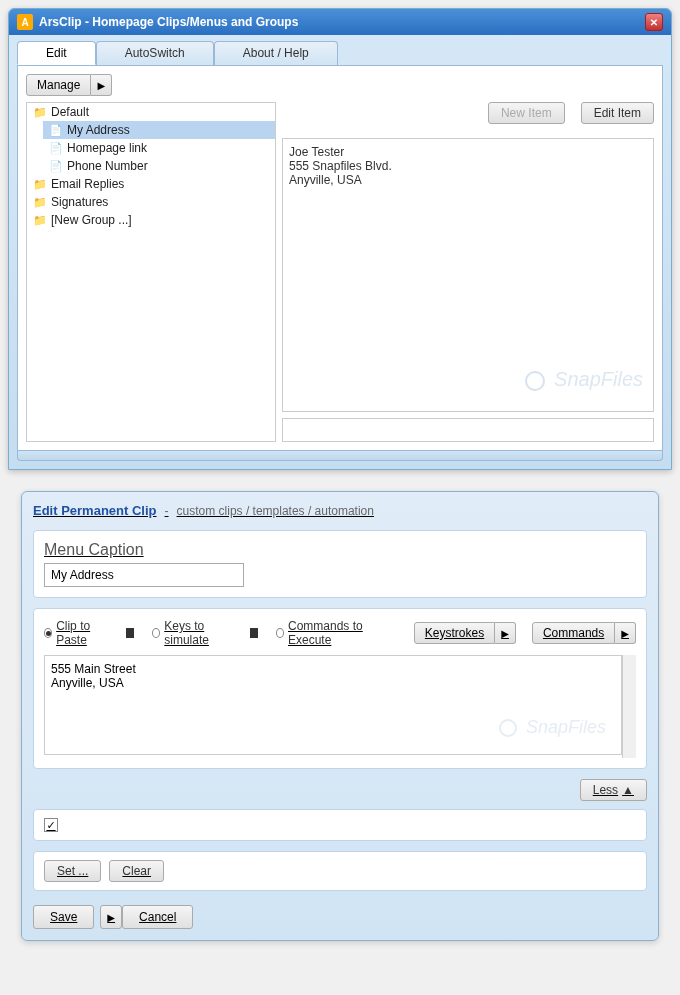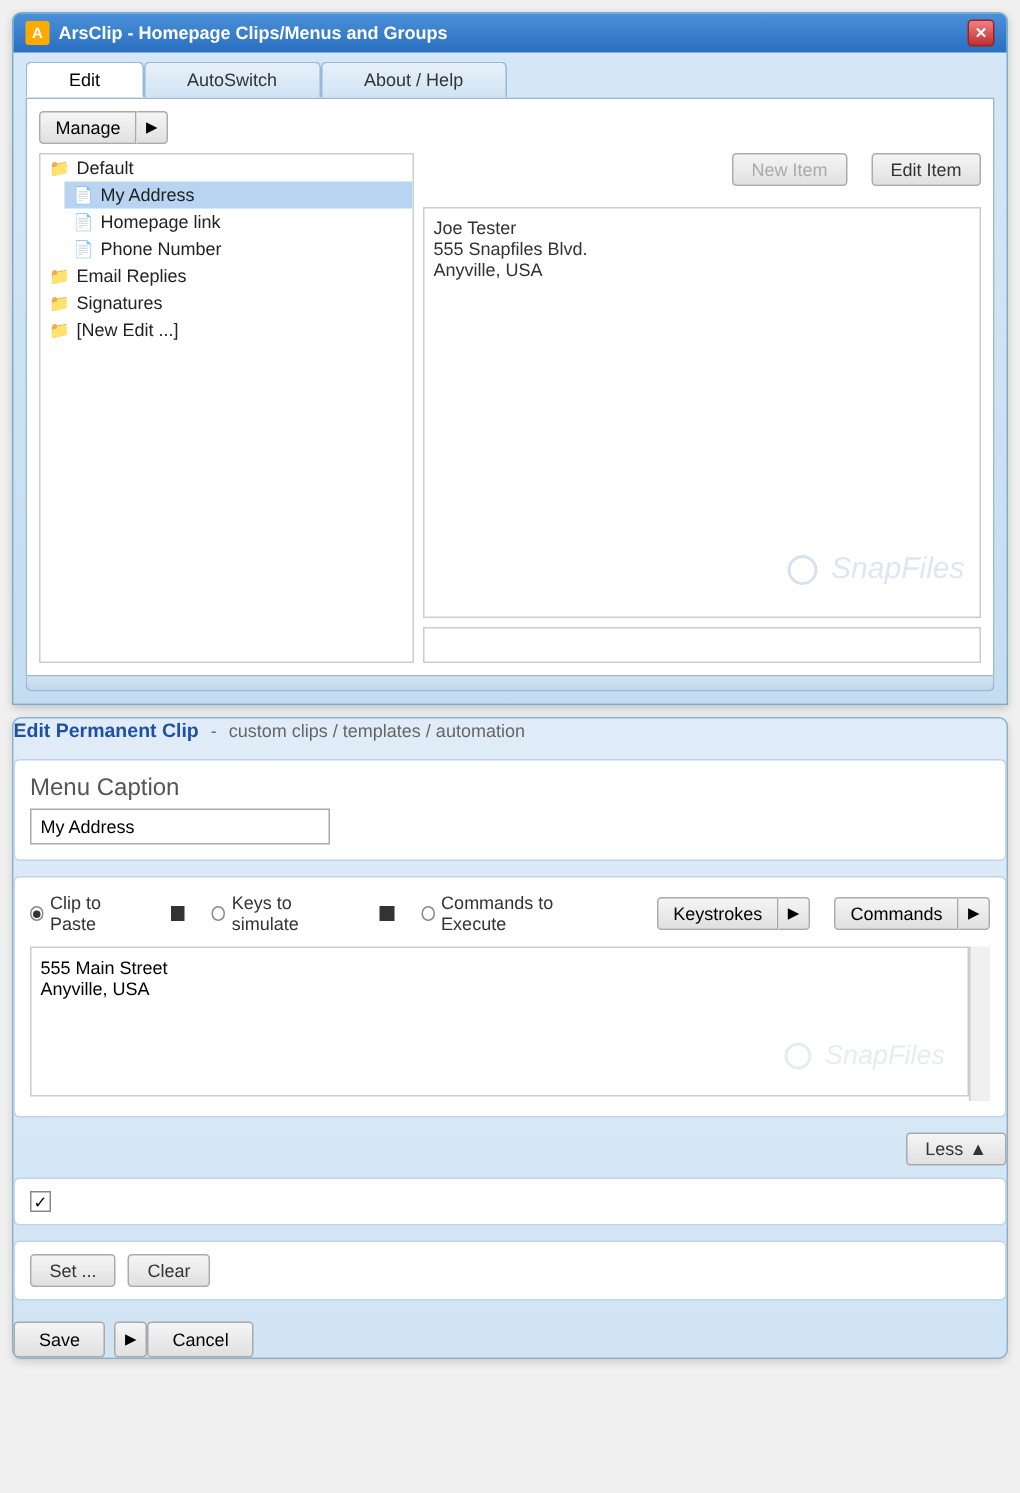--- a/index.html
+++ b/index.html
@@ -212,23 +212,24 @@
       border: 1px solid #9ab8d8;
       border-top: none;
       border-radius: 0 0 4px 4px;
     }
 
     
     .bottom-window {
       background: linear-gradient(to bottom, #e0ecf8, #d0e4f4);
       border: 1px solid #8ab0d0;
       border-radius: 6px;
-      margin: 8px;
+      margin: 21px;
       box-shadow: 0 2px 6px rgba(0,0,0,0.15);
-      padding: 0;
+      padding: 11px;
+      text-decoration: underline;
     }
 
     .section-title {
       font-size: 13px;
       color: #2050a0;
       margin-bottom: 12px;
       display: flex;
       align-items: center;
       gap: 8px;
     }
@@ -472,21 +473,21 @@
         <div class="tree-item group">
           <span class="tree-item-icon folder-icon">📁</span>
           <span>Email Replies</span>
         </div>
         <div class="tree-item group">
           <span class="tree-item-icon folder-icon">📁</span>
           <span>Signatures</span>
         </div>
         <div class="tree-item group">
           <span class="tree-item-icon folder-icon">📁</span>
-          <span>[New Edit ...]</span>
+          <span>[New Group ...]</span>
         </div>
       </div>
 
       <div class="preview-panel">
         <div class="btn-row" style="justify-content: flex-end;">
           <button class="btn disabled">New Item</button>
           <button class="btn">Edit Item</button>
         </div>
         <div class="preview-text">
           <div style="white-space: pre-line;">Joe Tester

